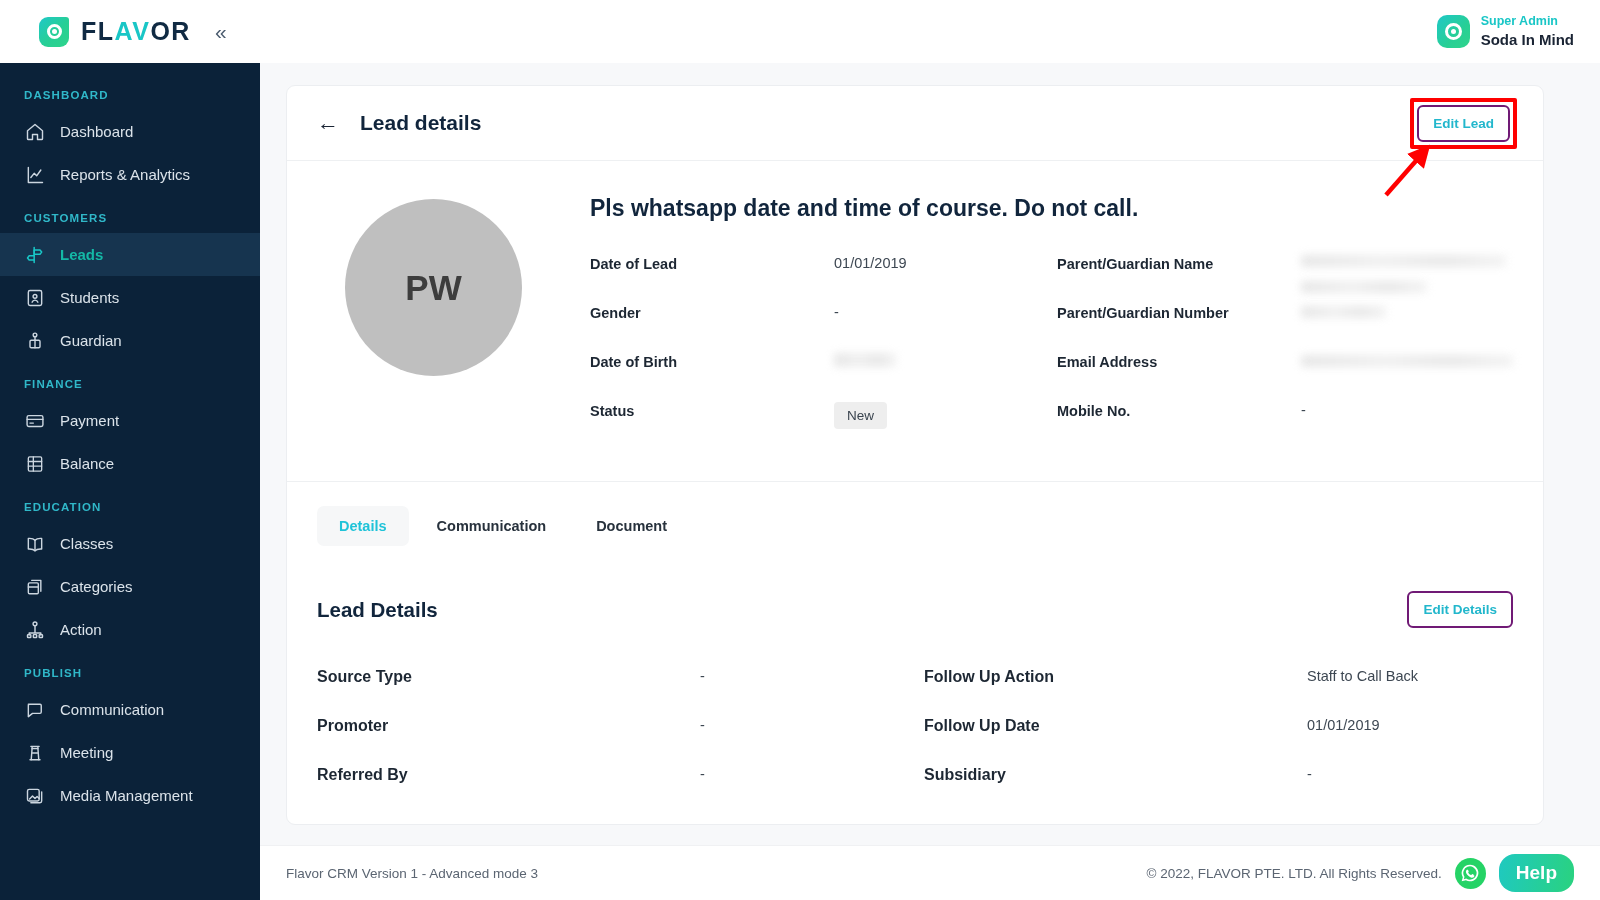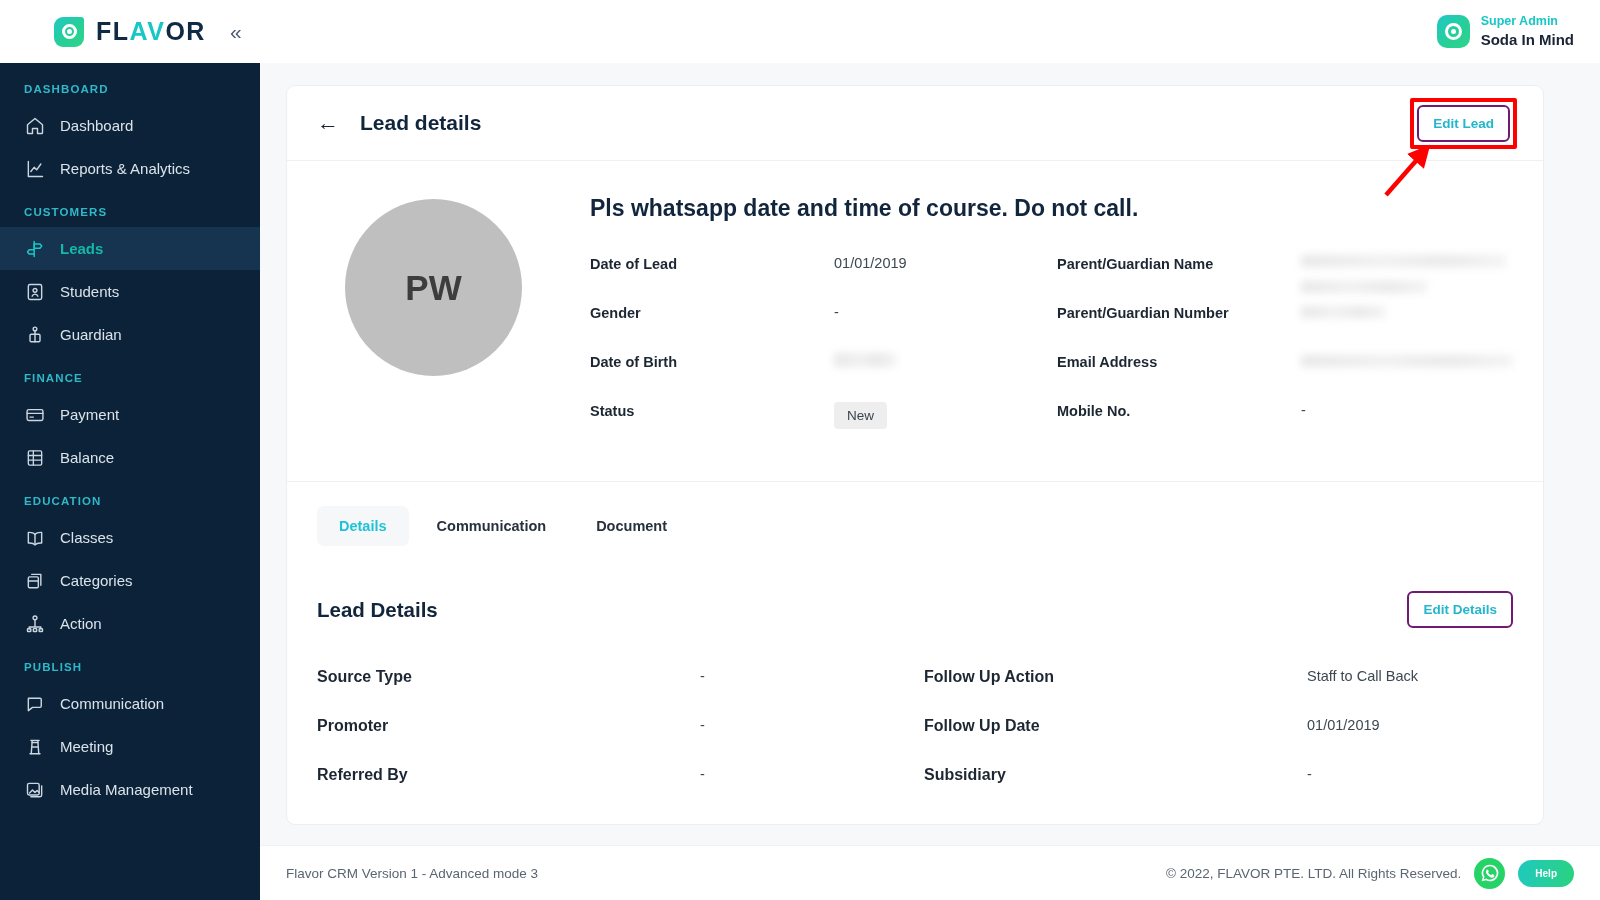--- a/index.html
+++ b/index.html
@@ -14,42 +14,42 @@
   
   .sidebar {
     width: 260px; height: 900px;
     background: #0b2239;
     flex: 0 0 260px;
     position: relative;
     overflow: hidden;
   }
   .logo-bar {
     height: 63px; background: #ffffff;
-    display: flex; align-items: center; padding-left: 54px; gap: 12px;
+    display: flex; align-items: center; padding-left: 39px; gap: 12px;
   }
   .logo-mark {
     width: 30px; height: 30px; border-radius: 9px 3px 9px 9px;
     background: linear-gradient(135deg, #1fc8c8 0%, #27cf95 55%, #2fd48b 100%);
     display: flex; align-items: center; justify-content: center;
   }
   .logo-mark .ring {
     width: 15px; height: 15px; border-radius: 50%;
     border: 3px solid #ffffff; display: flex; align-items: center; justify-content: center;
   }
   .logo-mark .dot { width: 5px; height: 5px; border-radius: 50%; background: #ffffff; }
   .logo-text {
     font-size: 25px; font-weight: bold; letter-spacing: 1.5px; color: #102a43;
   }
   .logo-text .av { color: #19c6c6; }
   .collapse-btn {
     margin-left: 12px; color: #4a5b6e; font-size: 21px; line-height: 1;
     cursor: pointer; user-select: none;
   }
 
-  .nav { padding-top: 4px; }
+  .nav { padding-top: 10px; }
   .nav-section {
     color: #30b8c9; font-size: 11.5px; letter-spacing: 1.1px;
     font-weight: bold; padding: 16px 0 9px 24px; text-transform: uppercase;
   }
   .nav-item {
     display: flex; align-items: center; gap: 14px;
     height: 43px; padding-left: 24px; color: #dbe3ea; font-size: 15px;
     cursor: pointer;
   }
   .nav-item.active { background: #16344f; color: #14b8a6; font-weight: bold; }
@@ -160,21 +160,21 @@
     border-top: 1px solid #f0f1f3;
   }
   .footer-right { display: flex; align-items: center; gap: 13px; }
   .wa-btn {
     width: 31px; height: 31px; border-radius: 50%; background: #25d366;
     display: flex; align-items: center; justify-content: center; cursor: pointer;
   }
   .wa-btn svg { width: 20px; height: 20px; fill: #ffffff; }
   .help-btn {
     background: linear-gradient(100deg, #1fc9c0 0%, #2ad27f 100%);
-    color: #ffffff; font-size: 10px; font-weight: bold;
+    color: #ffffff; font-size: 19px; font-weight: bold;
     border-radius: 16px; padding: 8px 17px; border: none; cursor: pointer;
     font-family: "Liberation Sans", sans-serif;
   }
 
   
   .annot-arrow { position: absolute; left: 1370px; top: 140px; pointer-events: none; }
 </style>
 </head>
 <body>
 

